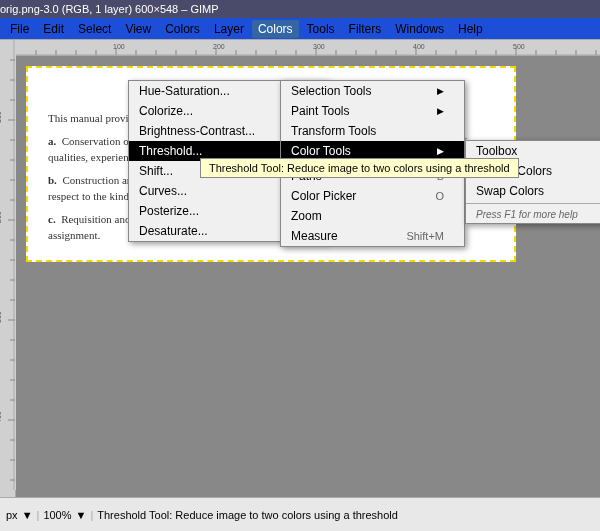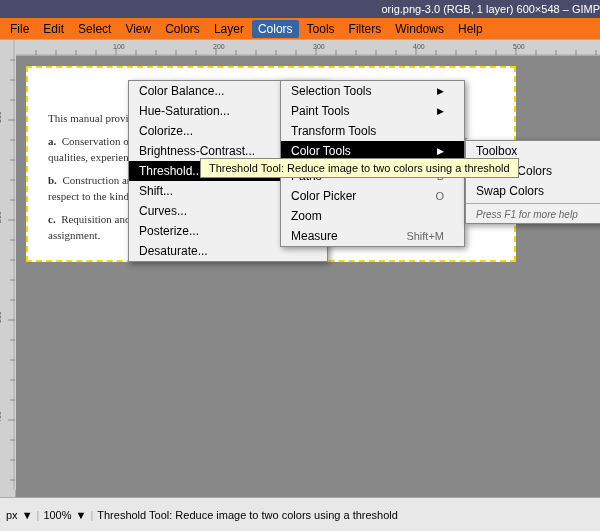--- a/index.html
+++ b/index.html
@@ -16,26 +16,26 @@
     
     #titlebar {
       background: #4a4a6a;
       color: white;
       text-align: center;
       padding: 2px 0;
       font-size: 11px;
       height: 18px;
       display: flex;
       align-items: center;
-      justify-content: flex-end;
+      justify-content: flex-start;
     }
 
     
     #menubar {
-      background: #f97316;
+      background: #1d4ed8;
       border-bottom: 1px solid #aaa;
       display: flex;
       align-items: center;
       height: 22px;
       padding: 0 4px;
       gap: 2px;
     }
     .menu-item {
       padding: 2px 6px;
       cursor: pointer;
@@ -310,23 +310,20 @@
       <p><strong>a.</strong>&nbsp; Conservation of available skills through maximum utilization of physical capacity, leadership qualities, experience, education, training, skills, and aptitudes.</p>
       <p><strong>b.</strong>&nbsp; Construction and development of Tables of Organization and other personnel manning tables with respect to the kinds of military occupational specialists needed by a unit to perform its mission.</p>
       <p><strong>c.</strong>&nbsp; Requisition and assignment of enlisted men qualified to meet the requirements of a military assignment.</p>
     </div>
   </div>
 
   <div id="dropdown-overlay">
 
     <div class="dropdown" id="colors-menu" style="top:40px; left:128px; z-index:100;">
       <div class="dropdown-item">
-        <span>Color Balance...</span>
-      </div>
-      <div class="dropdown-item">
         <span>Hue-Saturation...</span>
       </div>
       <div class="dropdown-item">
         <span>Colorize...</span>
       </div>
       <div class="dropdown-item">
         <span>Brightness-Contrast...</span>
       </div>
       <div class="dropdown-item highlighted">
         <span>Threshold...</span>

